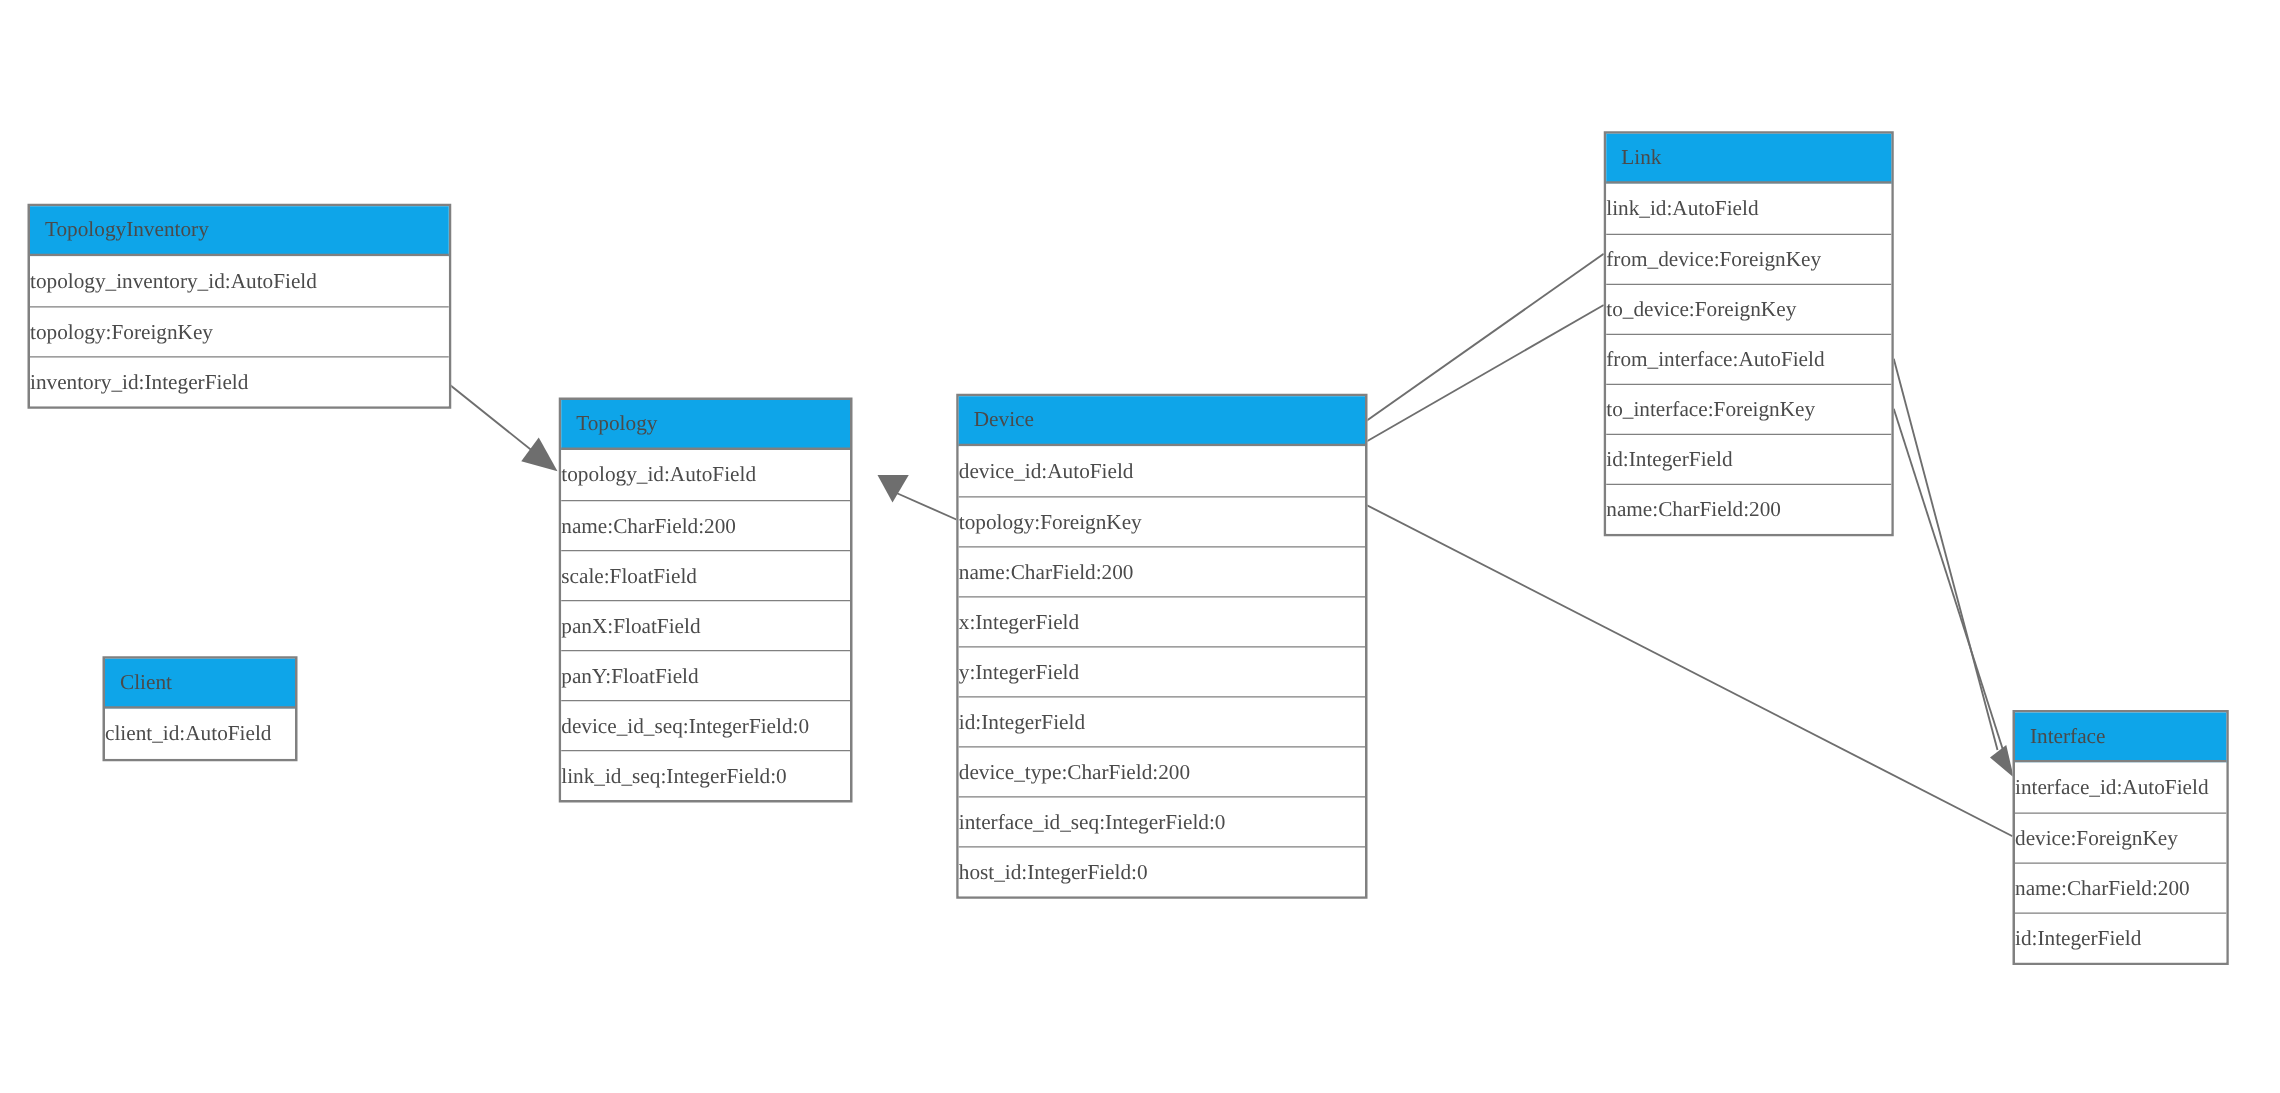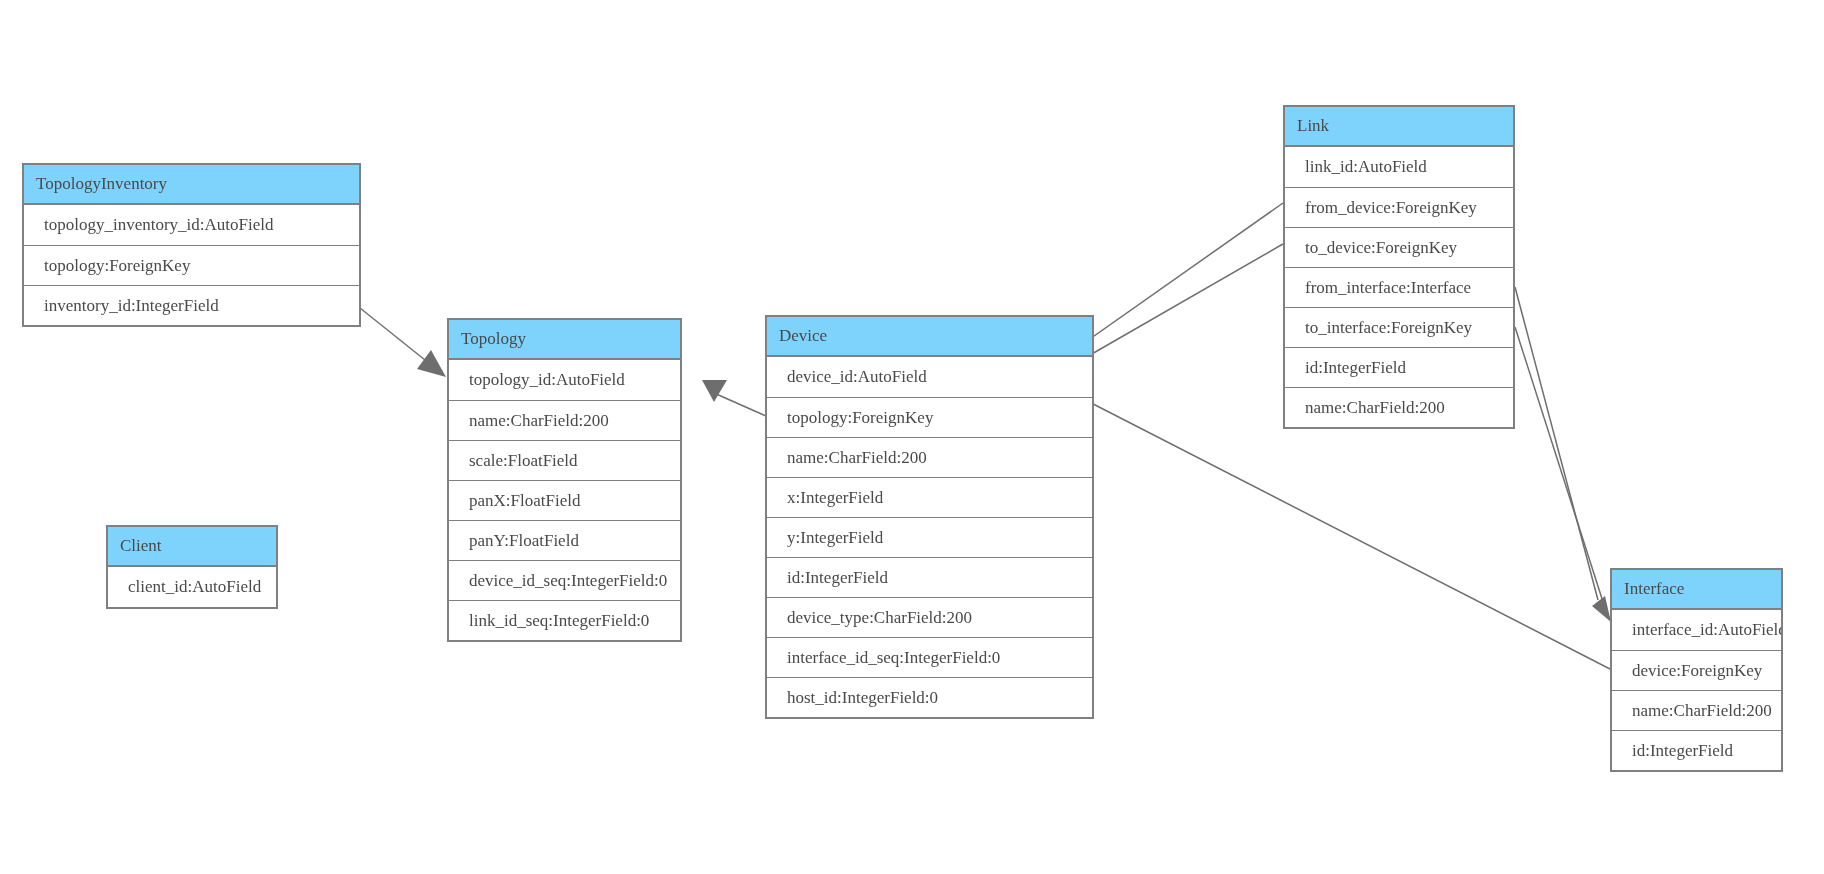--- a/index.html
+++ b/index.html
@@ -28,30 +28,30 @@
     border: 2px solid #808080;
     background: #ffffff;
     color: #4a4a4a;
     font-size: 17px;
   }
   .entity-header {
     box-sizing: border-box;
     height: 40px;
     line-height: 38px;
     padding-left: 12px;
-    background: #7dd3fc;
+    background: #0ea5e9;
     border-bottom: 2px solid #808080;
     white-space: nowrap;
     overflow: hidden;
   }
   .entity-row {
     box-sizing: border-box;
     height: 40px;
     line-height: 40px;
-    padding-left: 20px;
+    padding-left: 0;
     white-space: nowrap;
     overflow: hidden;
     background: #ffffff;
   }
   .entity-row + .entity-row {
     border-top: 1px solid #808080;
   }
 </style>
 </head>
 <body>
@@ -80,42 +80,42 @@
     <div class="entity" style="left: 447px; top: 318px; width: 235px;">
       <div class="entity-header">Topology</div>
       <div class="entity-row">topology_id:AutoField</div>
       <div class="entity-row">name:CharField:200</div>
       <div class="entity-row">scale:FloatField</div>
       <div class="entity-row">panX:FloatField</div>
       <div class="entity-row">panY:FloatField</div>
       <div class="entity-row">device_id_seq:IntegerField:0</div>
       <div class="entity-row">link_id_seq:IntegerField:0</div>
     </div>
-    <div class="entity" style="left: 82px; top: 525px; width: 172px; margin-left: 24px;">
+    <div class="entity" style="left: 82px; top: 525px; width: 156px;">
       <div class="entity-header">Client</div>
       <div class="entity-row">client_id:AutoField</div>
     </div>
     <div class="entity" style="left: 765px; top: 315px; width: 329px;">
       <div class="entity-header">Device</div>
       <div class="entity-row">device_id:AutoField</div>
       <div class="entity-row">topology:ForeignKey</div>
       <div class="entity-row">name:CharField:200</div>
       <div class="entity-row">x:IntegerField</div>
       <div class="entity-row">y:IntegerField</div>
       <div class="entity-row">id:IntegerField</div>
       <div class="entity-row">device_type:CharField:200</div>
       <div class="entity-row">interface_id_seq:IntegerField:0</div>
       <div class="entity-row">host_id:IntegerField:0</div>
     </div>
     <div class="entity" style="left: 1283px; top: 105px; width: 232px;">
       <div class="entity-header">Link</div>
       <div class="entity-row">link_id:AutoField</div>
       <div class="entity-row">from_device:ForeignKey</div>
       <div class="entity-row">to_device:ForeignKey</div>
-      <div class="entity-row">from_interface:Interface</div>
+      <div class="entity-row">from_interface:AutoField</div>
       <div class="entity-row">to_interface:ForeignKey</div>
       <div class="entity-row">id:IntegerField</div>
       <div class="entity-row">name:CharField:200</div>
     </div>
     <div class="entity" style="left: 1610px; top: 568px; width: 173px;">
       <div class="entity-header">Interface</div>
       <div class="entity-row">interface_id:AutoField</div>
       <div class="entity-row">device:ForeignKey</div>
       <div class="entity-row">name:CharField:200</div>
       <div class="entity-row">id:IntegerField</div>

